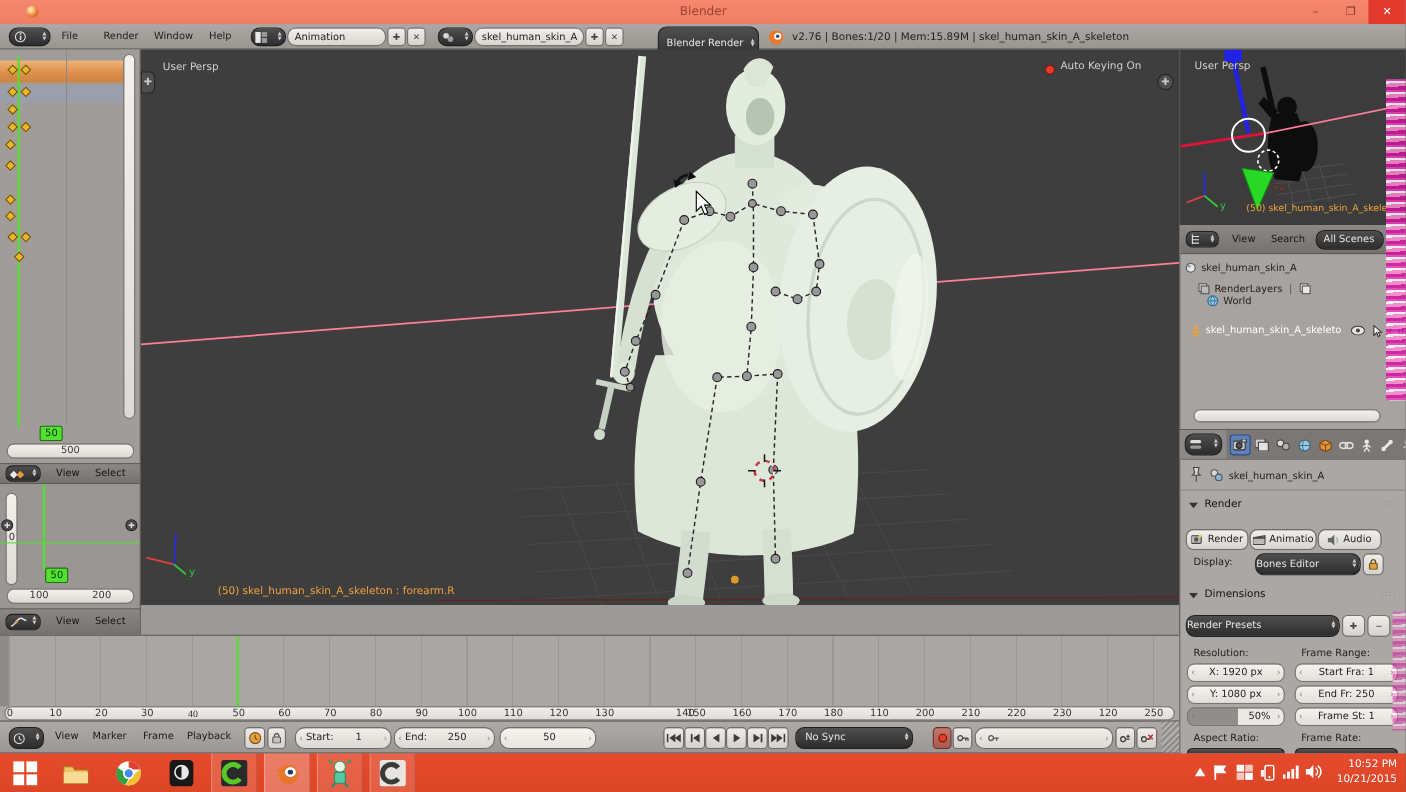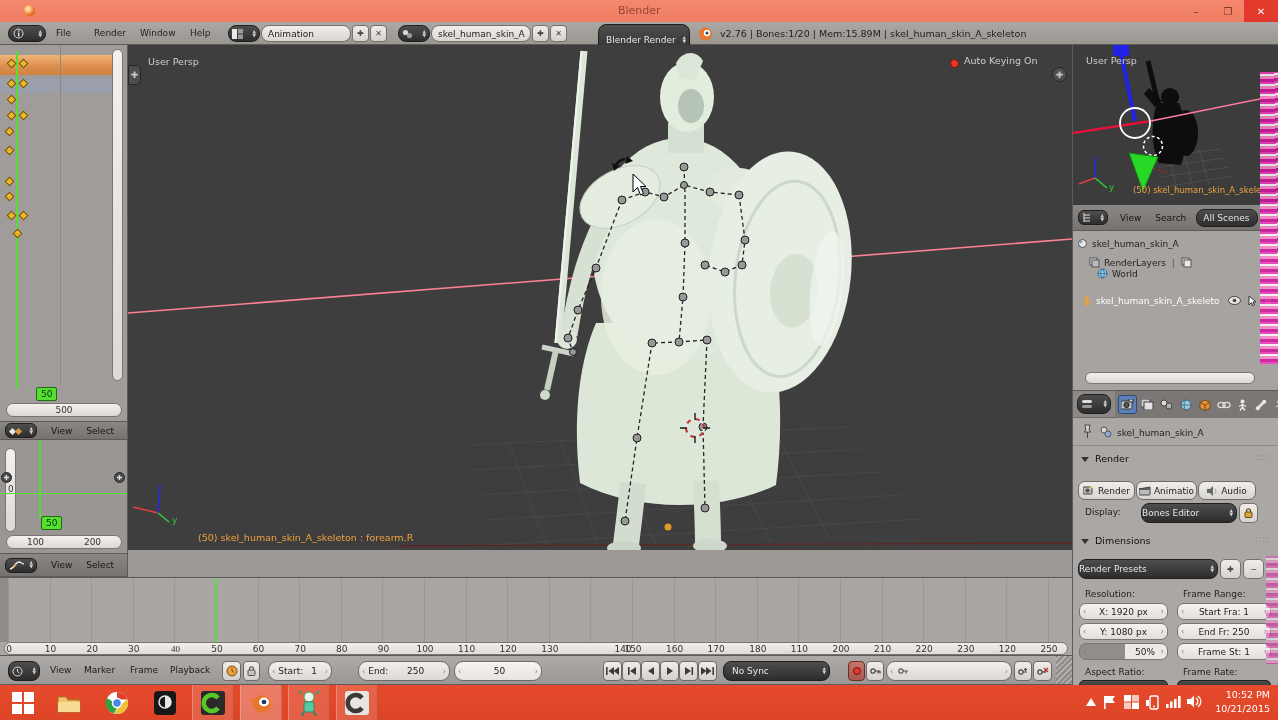--- a/index.html
+++ b/index.html
@@ -643,21 +643,21 @@
           <circle cx="6" cy="6" r="5" fill="#e8a23c" stroke="#7c4a14"></circle>
           <path d="M6 3 V6 L8 7.5" stroke="#7c4a14" fill="none"></path>
         </svg>
     </div>
     <div class="pbk" style="left:243px;width:17px">
       <svg width="9" height="10">
           <rect x="1" y="4" width="7" height="5.5" rx="1" fill="#c8c4c0" stroke="#555"></rect>
           <path d="M2.5 4 V2.8 A2 2 0 0 1 6.5 2.8 V4" fill="none" stroke="#555" stroke-width="1.2"></path>
         </svg>
     </div>
-    <div class="pill20" style="left:268px;width:64px">
+    <div class="pill20" style="left:268px;width:88px">
       <span>Start:</span>
         <span class="val">1</span>
     </div>
     <div class="pill20" style="left:358px;width:92px">
       <span>End:</span>
         <span class="val">250</span>
     </div>
     <div class="pill20" style="left:454px;width:88px;background:linear-gradient(#f7f3ef,#e8e4e0)">
       <span class="val">50</span>
     </div>

